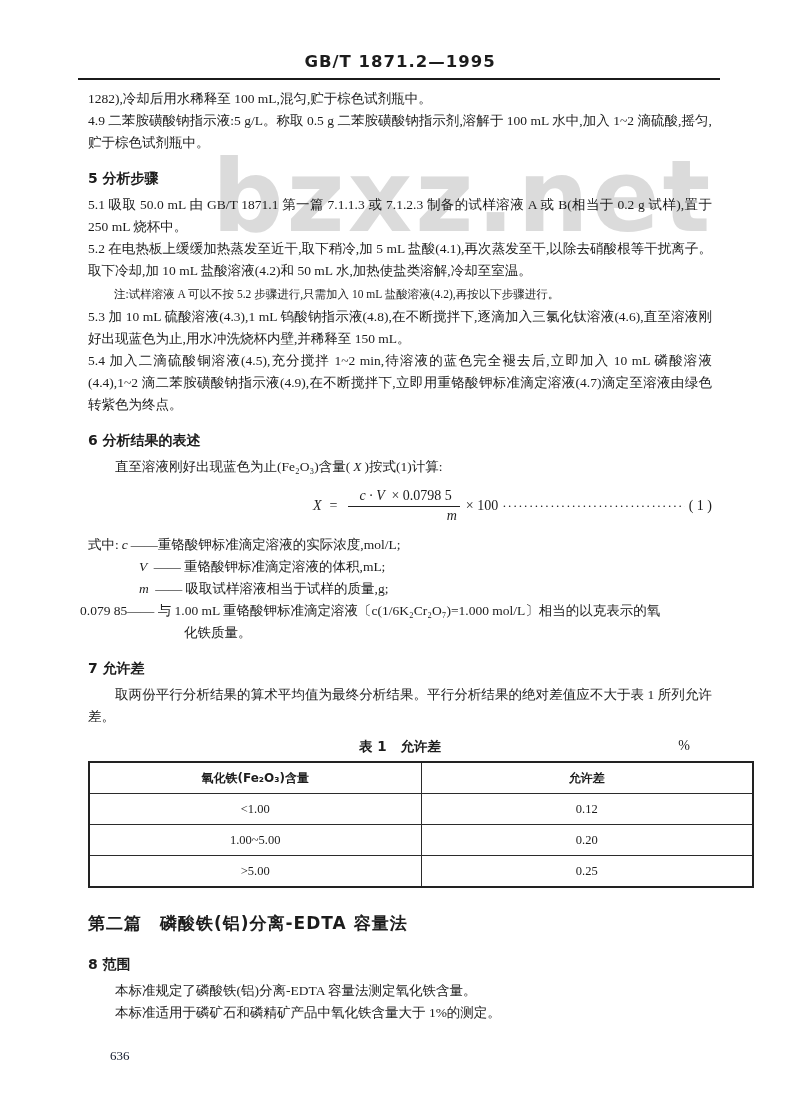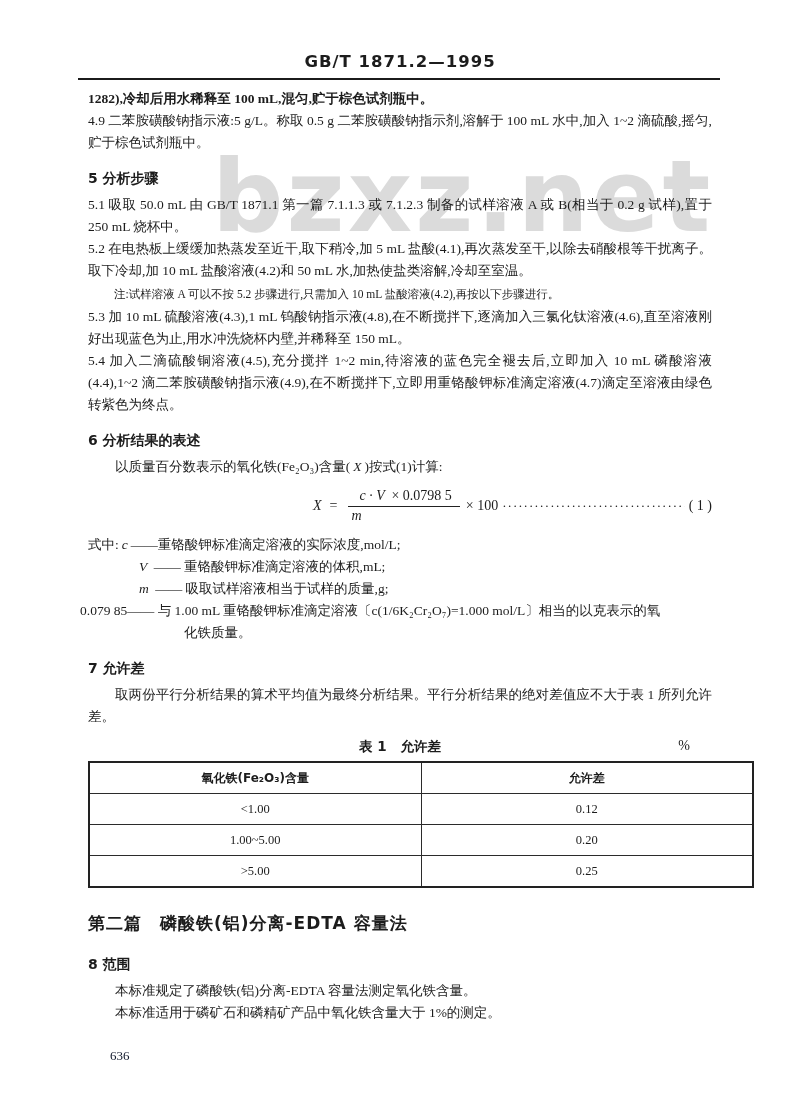--- a/index.html
+++ b/index.html
@@ -44,21 +44,21 @@
     border-top: 2px solid #1b1b1b;
     margin-left: -10px;
     margin-right: -8px;
   }
   .body-p {
     font-size: 13.5px;
     line-height: 22px;
     text-align: justify;
     margin: 0;
   }
-  .first-p { margin-top: 0; font-weight: bold; }
+  .first-p { margin-top: 0; }
   .note-p {
     font-size: 11.5px;
     line-height: 20px;
     margin: 2px 0 2px 26px;
   }
   .sec-heading {
     font-family: "DejaVu Sans", "Liberation Sans", sans-serif;
     font-weight: bold;
     font-size: 14px;
     line-height: 24px;
@@ -76,21 +76,21 @@
     white-space: nowrap;
   }
   .f-var {
     font-family: "Liberation Serif", serif;
     font-style: italic;
     padding: 0 3px;
   }
   .f-eq { margin: 0 5px; }
   .frac {
     display: inline-block;
-    text-align: left;
+    text-align: right;
     vertical-align: middle;
     margin: 0 6px;
   }
   .frac .num {
     display: block;
     border-bottom: 1.4px solid #222;
     padding: 0 8px 2px 8px;
   }
   .frac .den { display: block; padding-top: 1px; }
   .f-dots {
@@ -181,21 +181,21 @@
     <p class="body-p">4.9  二苯胺磺酸钠指示液:5 g/L。称取 0.5 g 二苯胺磺酸钠指示剂,溶解于 100 mL 水中,加入 1~2 滴硫酸,摇匀,贮于棕色试剂瓶中。</p>
 
     <div class="sec-heading">5  分析步骤</div>
     <p class="body-p">5.1  吸取 50.0 mL 由 GB/T 1871.1 第一篇 7.1.1.3 或 7.1.2.3 制备的试样溶液 A 或 B(相当于 0.2 g 试样),置于 250 mL 烧杯中。</p>
     <p class="body-p">5.2  在电热板上缓缓加热蒸发至近干,取下稍冷,加 5 mL 盐酸(4.1),再次蒸发至干,以除去硝酸根等干扰离子。取下冷却,加 10 mL 盐酸溶液(4.2)和 50 mL 水,加热使盐类溶解,冷却至室温。</p>
     <p class="note-p">注:试样溶液 A 可以不按 5.2 步骤进行,只需加入 10 mL 盐酸溶液(4.2),再按以下步骤进行。</p>
     <p class="body-p">5.3  加 10 mL 硫酸溶液(4.3),1 mL 钨酸钠指示液(4.8),在不断搅拌下,逐滴加入三氯化钛溶液(4.6),直至溶液刚好出现蓝色为止,用水冲洗烧杯内壁,并稀释至 150 mL。</p>
     <p class="body-p">5.4  加入二滴硫酸铜溶液(4.5),充分搅拌 1~2 min,待溶液的蓝色完全褪去后,立即加入 10 mL 磷酸溶液(4.4),1~2 滴二苯胺磺酸钠指示液(4.9),在不断搅拌下,立即用重铬酸钾标准滴定溶液(4.7)滴定至溶液由绿色转紫色为终点。</p>
 
     <div class="sec-heading">6  分析结果的表述</div>
-    <p class="body-p indent-2em"><span>以质量百分数表示的氧化铁(Fe₂O₃)含量(</span><span class="f-var">X</span><span>)按式(1)计算:</span></p>
+    <p class="body-p indent-2em"><span>直至溶液刚好出现蓝色为止(Fe₂O₃)含量(</span><span class="f-var">X</span><span>)按式(1)计算:</span></p>
 
     <div class="formula-row">
       <span class="f-var">X</span>
       <span class="f-eq">=</span>
       <span class="frac">
         <span class="num"><span class="f-var">c</span><span>·</span><span class="f-var">V</span> <span>× 0.0798 5</span></span>
         <span class="den f-var">m</span>
       </span>
       <span>× 100</span>
       <span class="f-dots">····································································</span>

